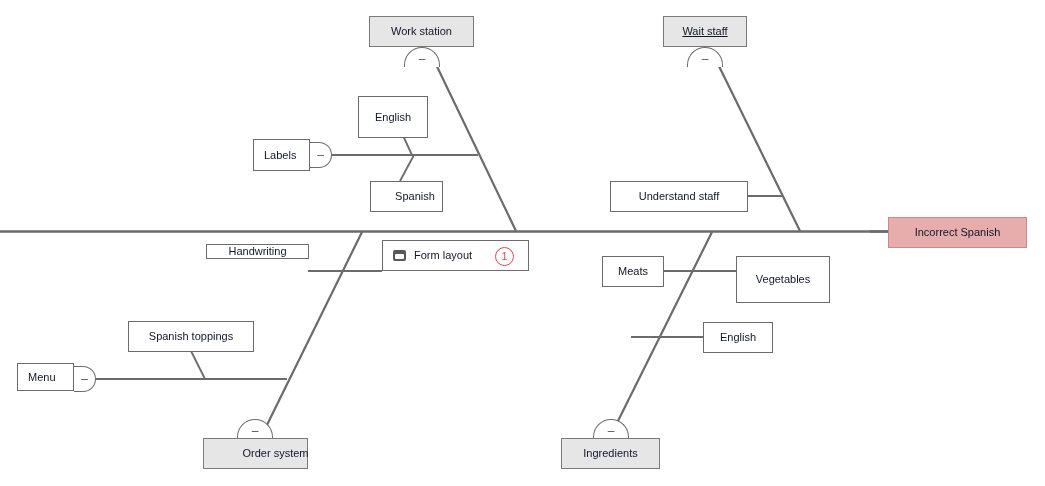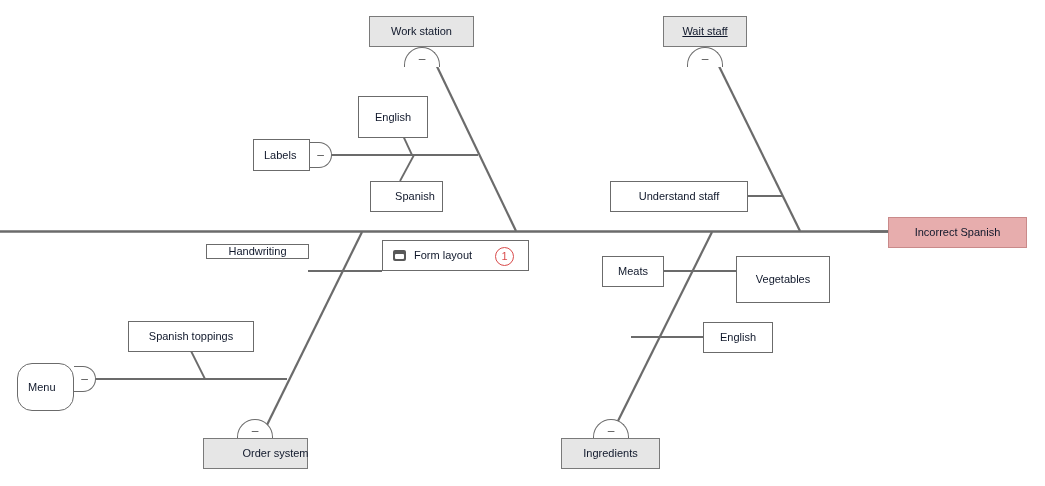--- a/index.html
+++ b/index.html
@@ -215,21 +215,21 @@
   </div>
 
   <div class="node left-anchor" style="left:382px; top:240px; width:147px; height:31px;">
     <span class="note-icon"></span>
     <span>Form layout</span>
   </div>
   <div class="badge" style="left:495px; top:247px;">
     <span>1</span>
   </div>
 
-  <div class="node left-anchor" style="left:17px; top:363px; width:57px; height:48px;border-radius:15px;">
+  <div class="node left-anchor" style="left:17px; top:363px; width:57px; height:28px;">
     <span>Menu</span>
   </div>
   <div class="knob-right" style="left:74px; top:366px;">
     <span>–</span>
   </div>
 
   <div class="node" style="left:128px; top:321px; width:126px; height:31px;">
     <span>Spanish toppings</span>
   </div>
 

